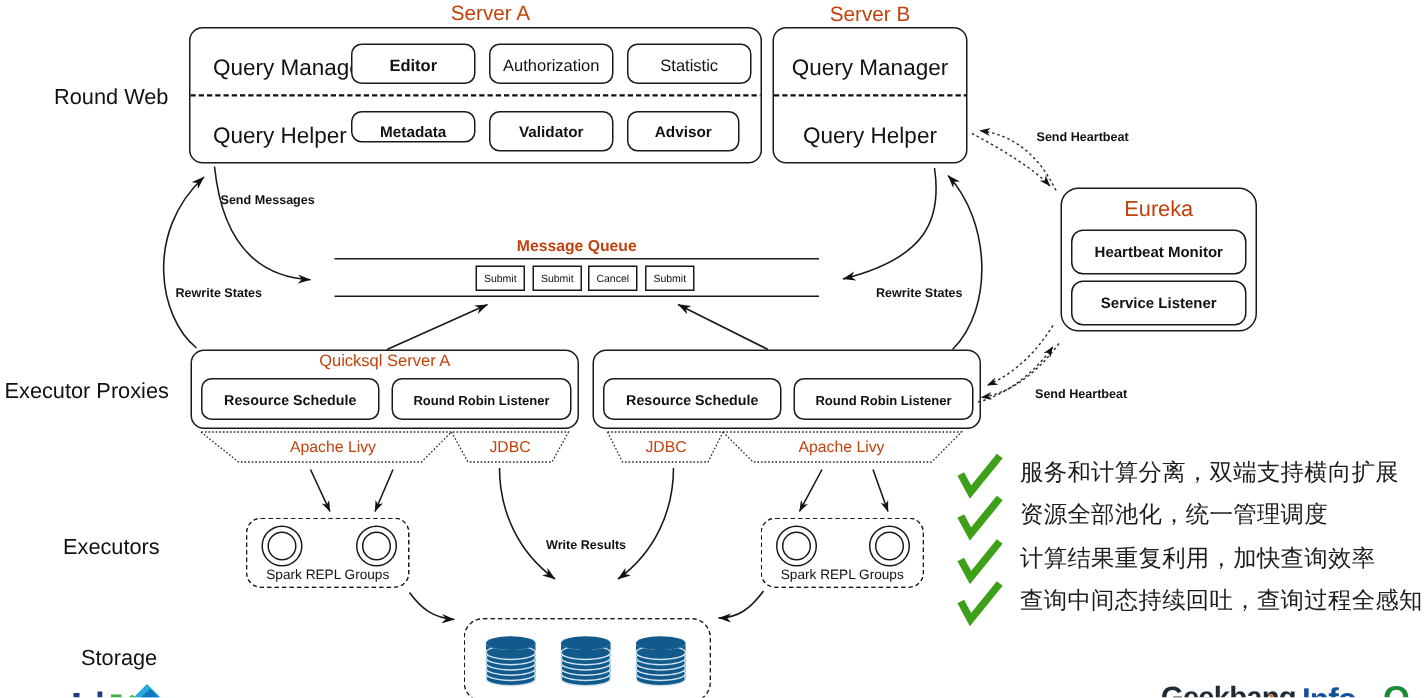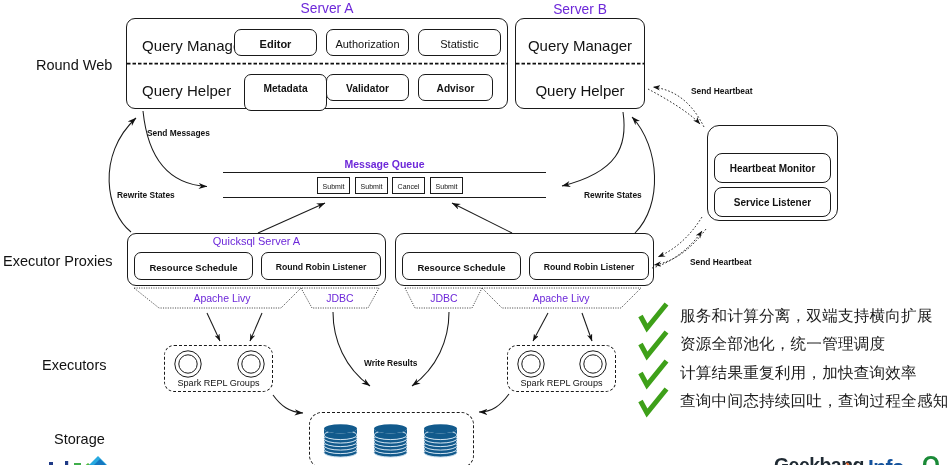--- a/index.html
+++ b/index.html
@@ -6,21 +6,21 @@
   body{width:949px;height:465px;position:relative;overflow:hidden;
        font-family:"Liberation Sans",sans-serif;color:#121212;
        -webkit-font-smoothing:antialiased;}
   #stage{position:absolute;left:0;top:0;width:949px;height:465px;background:#fff;}
   .abs{position:absolute;}
   svg.layer{position:absolute;left:0;top:0;width:949px;height:465px;overflow:visible;pointer-events:none;}
 
   
   .rbox{position:absolute;box-sizing:border-box;border:1px solid #1a1a1a;background:#fff;}
   .tierlabel{position:absolute;white-space:nowrap;font-size:14.5px;color:#121212;line-height:1;}
-  .boxtitle{position:absolute;white-space:nowrap;font-size:13.8px;color:#6d28d9;line-height:1;}
+  .boxtitle{position:absolute;white-space:nowrap;font-size:13.8px;color:#c2410c;line-height:1;}
   .chiptxt{position:absolute;white-space:nowrap;font-size:11px;color:#121212;
            left:0;right:0;text-align:center;line-height:1;}
   .chiptxt.b{font-weight:bold;font-size:10.2px;}
   .rowlabel{position:absolute;white-space:nowrap;font-size:15px;color:#121212;line-height:1;}
   .arrowlbl{position:absolute;white-space:nowrap;font-size:8.4px;font-weight:bold;color:#121212;line-height:1;}
   .bullettxt{position:absolute;white-space:nowrap;font-size:15.6px;color:#1c1c1c;line-height:1;font-weight:500;
              font-family:"Liberation Sans",sans-serif;letter-spacing:0.2px;}
 </style>
 </head>
 <body>
@@ -40,21 +40,21 @@
 
   <div class="rbox" style="left:234px;top:29px;width:83px;height:27px;border-radius:7px;">
     <span class="chiptxt" style="top:9px;font-weight:bold;">Editor</span>
   </div>
   <div class="rbox" style="left:326px;top:29px;width:83px;height:27px;border-radius:7px;">
     <span class="chiptxt" style="top:9px;">Authorization</span>
   </div>
   <div class="rbox" style="left:418px;top:29px;width:83px;height:27px;border-radius:7px;">
     <span class="chiptxt" style="top:9px;">Statistic</span>
   </div>
-  <div class="rbox" style="left:244px;top:74px;width:83px;height:37px;border-radius:7px;">
+  <div class="rbox" style="left:234px;top:74px;width:83px;height:21px;border-radius:7px;">
     <span class="chiptxt b" style="top:9px;">Metadata</span>
   </div>
   <div class="rbox" style="left:326px;top:74px;width:83px;height:27px;border-radius:7px;">
     <span class="chiptxt b" style="top:9px;">Validator</span>
   </div>
   <div class="rbox" style="left:418px;top:74px;width:75px;height:27px;border-radius:7px;">
     <span class="chiptxt b" style="top:9px;">Advisor</span>
   </div>
 
   <div class="boxtitle" style="left:515px;top:3px;width:130px;text-align:center;">Server B</div>
@@ -74,20 +74,21 @@
     <span class="chiptxt" style="top:5px;font-size:7px;">Submit</span>
     </div>
   <div class="rbox" style="left:392px;top:177px;width:33px;height:17px;border-radius:0;border-width:1.2px;">
     <span class="chiptxt" style="top:5px;font-size:7px;">Cancel</span>
     </div>
   <div class="rbox" style="left:430px;top:177px;width:33px;height:17px;border-radius:0;border-width:1.2px;">
     <span class="chiptxt" style="top:5px;font-size:7px;">Submit</span>
     </div>
 
   <div class="rbox" style="left:707px;top:125px;width:131px;height:96px;border-radius:12px;"></div>
+  <div class="boxtitle" style="left:707px;top:133px;width:131px;text-align:center;font-size:14.5px;">Eureka</div>
   <div class="rbox" style="left:714px;top:153px;width:117px;height:30px;border-radius:8px;">
     <span class="chiptxt b" style="top:10px;font-size:10px;">Heartbeat Monitor</span>
     </div>
   <div class="rbox" style="left:714px;top:187px;width:117px;height:30px;border-radius:8px;">
     <span class="chiptxt b" style="top:10px;font-size:10px;">Service Listener</span>
     </div>
 
   <div class="rbox" style="left:127px;top:233px;width:259px;height:53px;border-radius:9px;"></div>
   <div class="boxtitle" style="left:127px;top:236px;width:259px;text-align:center;font-size:11px;">Quicksql Server A</div>
   <div class="rbox" style="left:134px;top:252px;width:119px;height:28px;border-radius:7px;">

